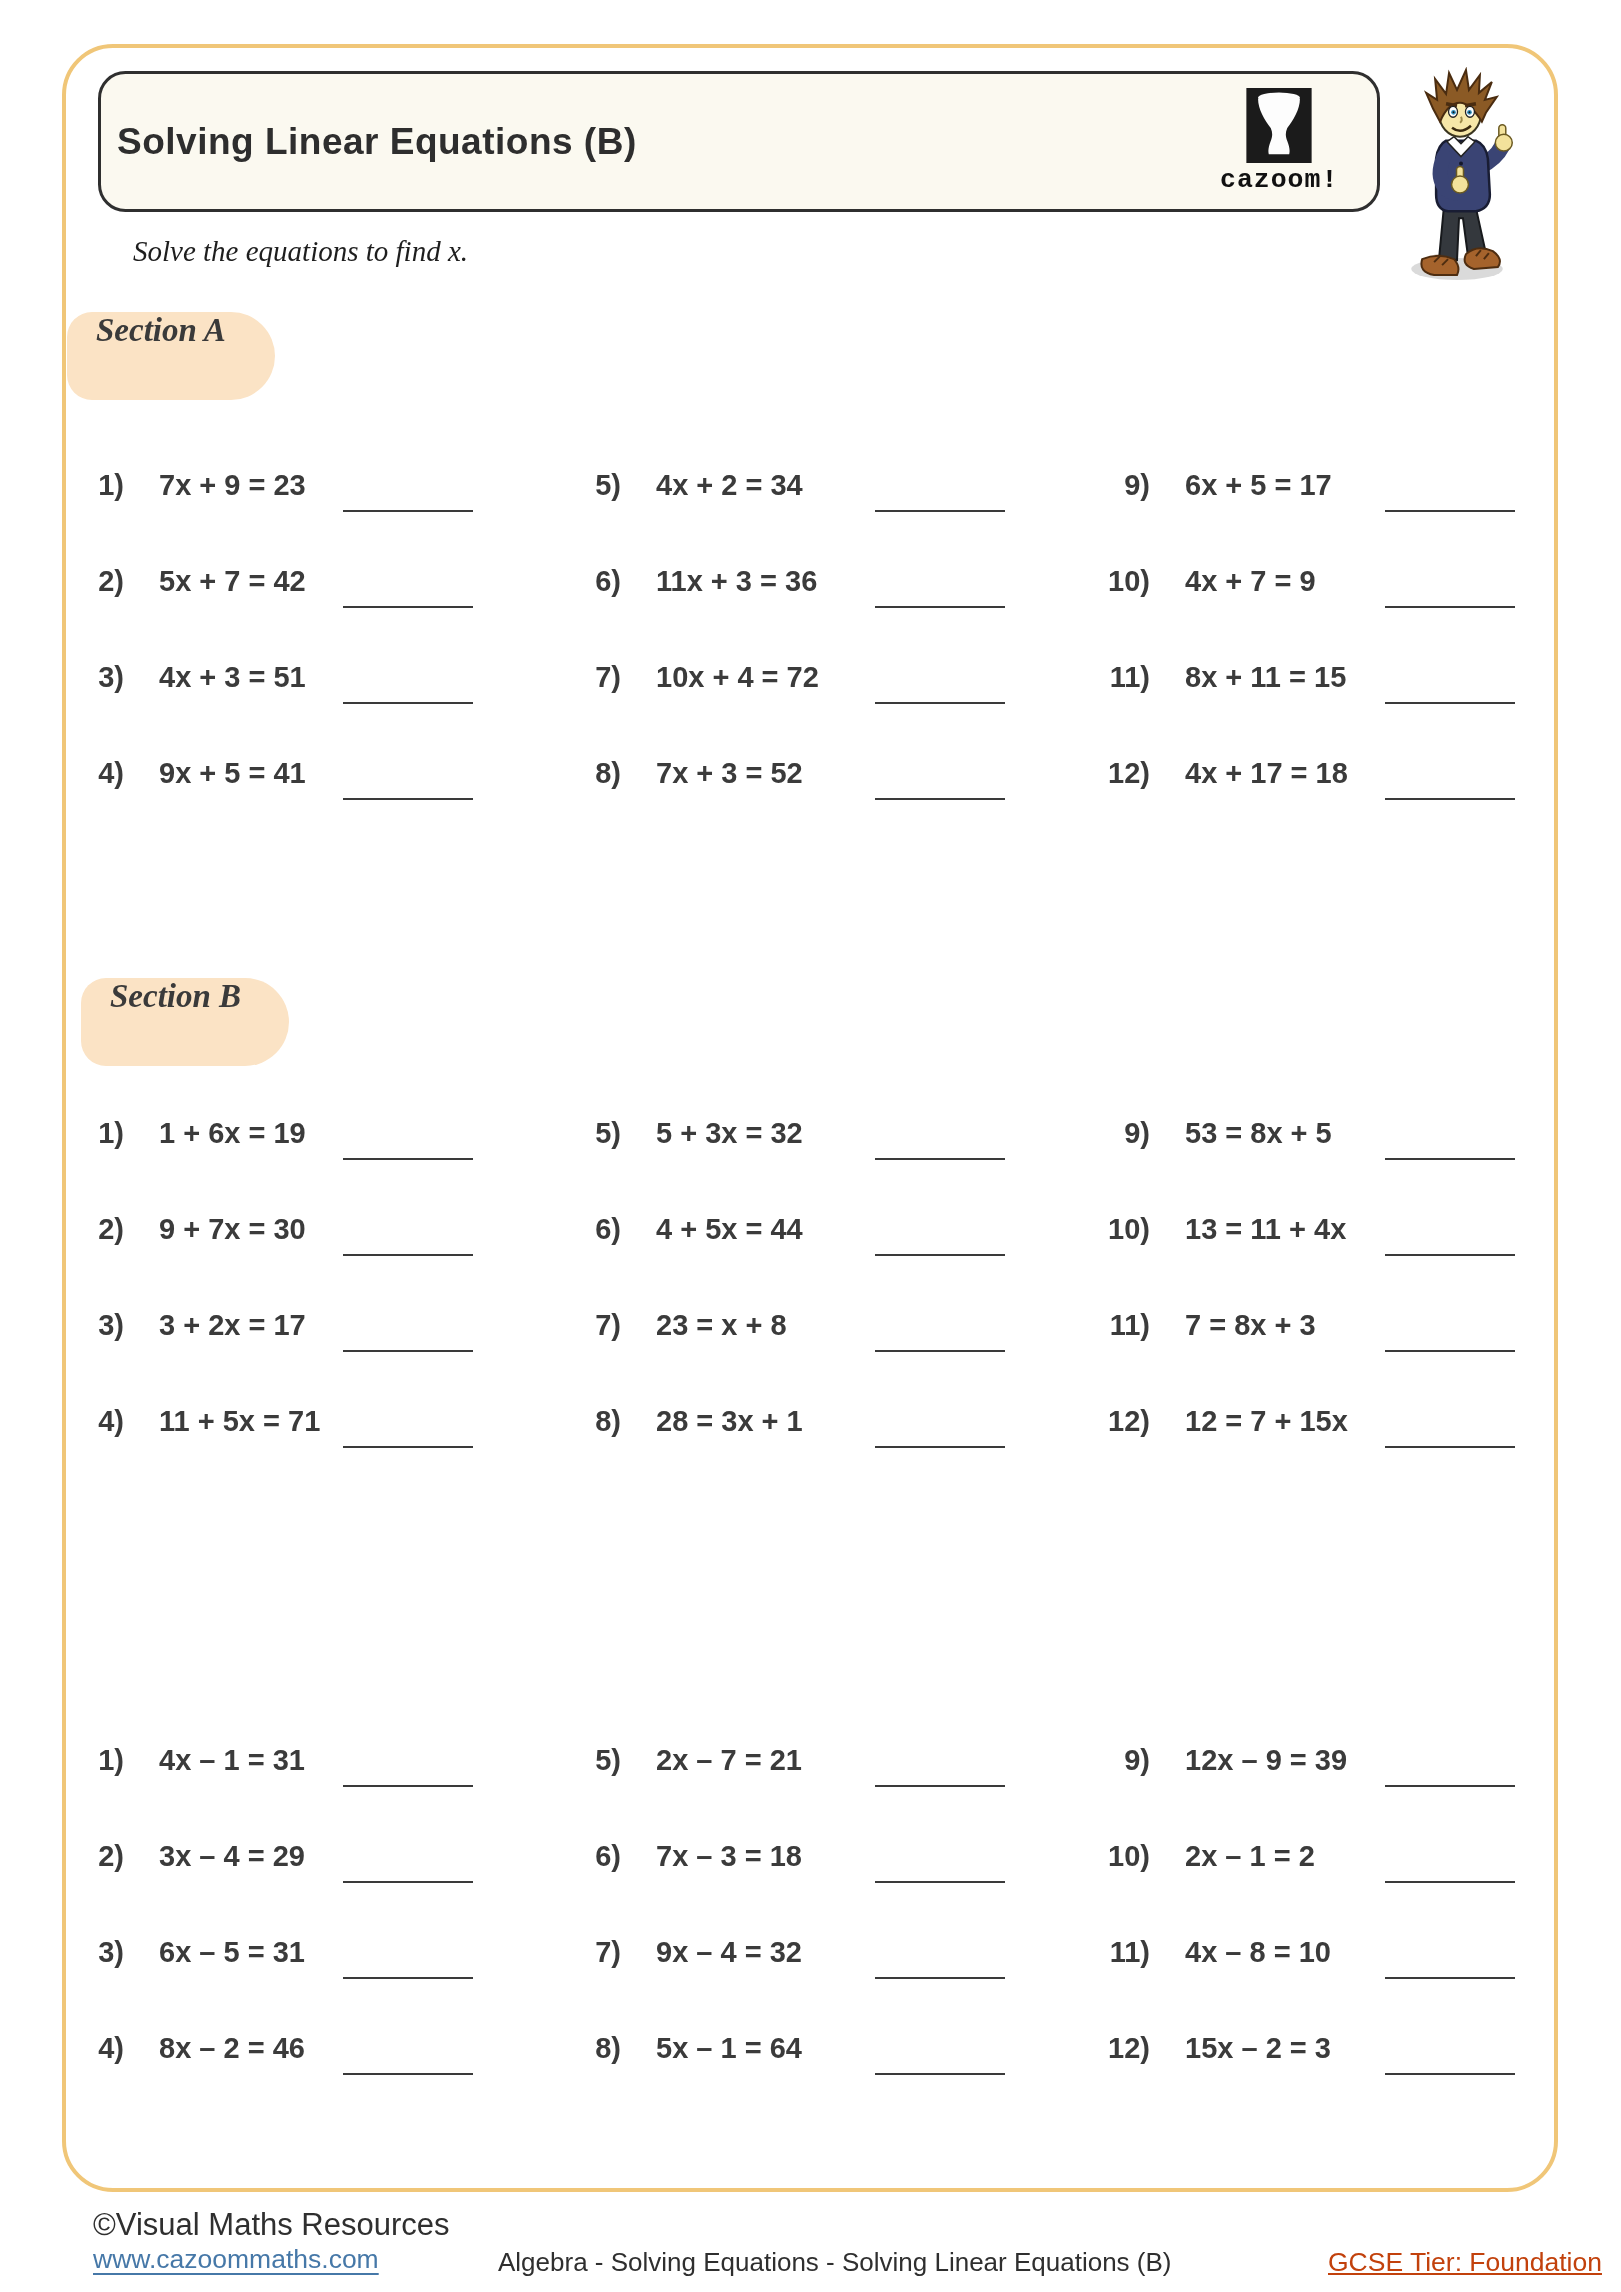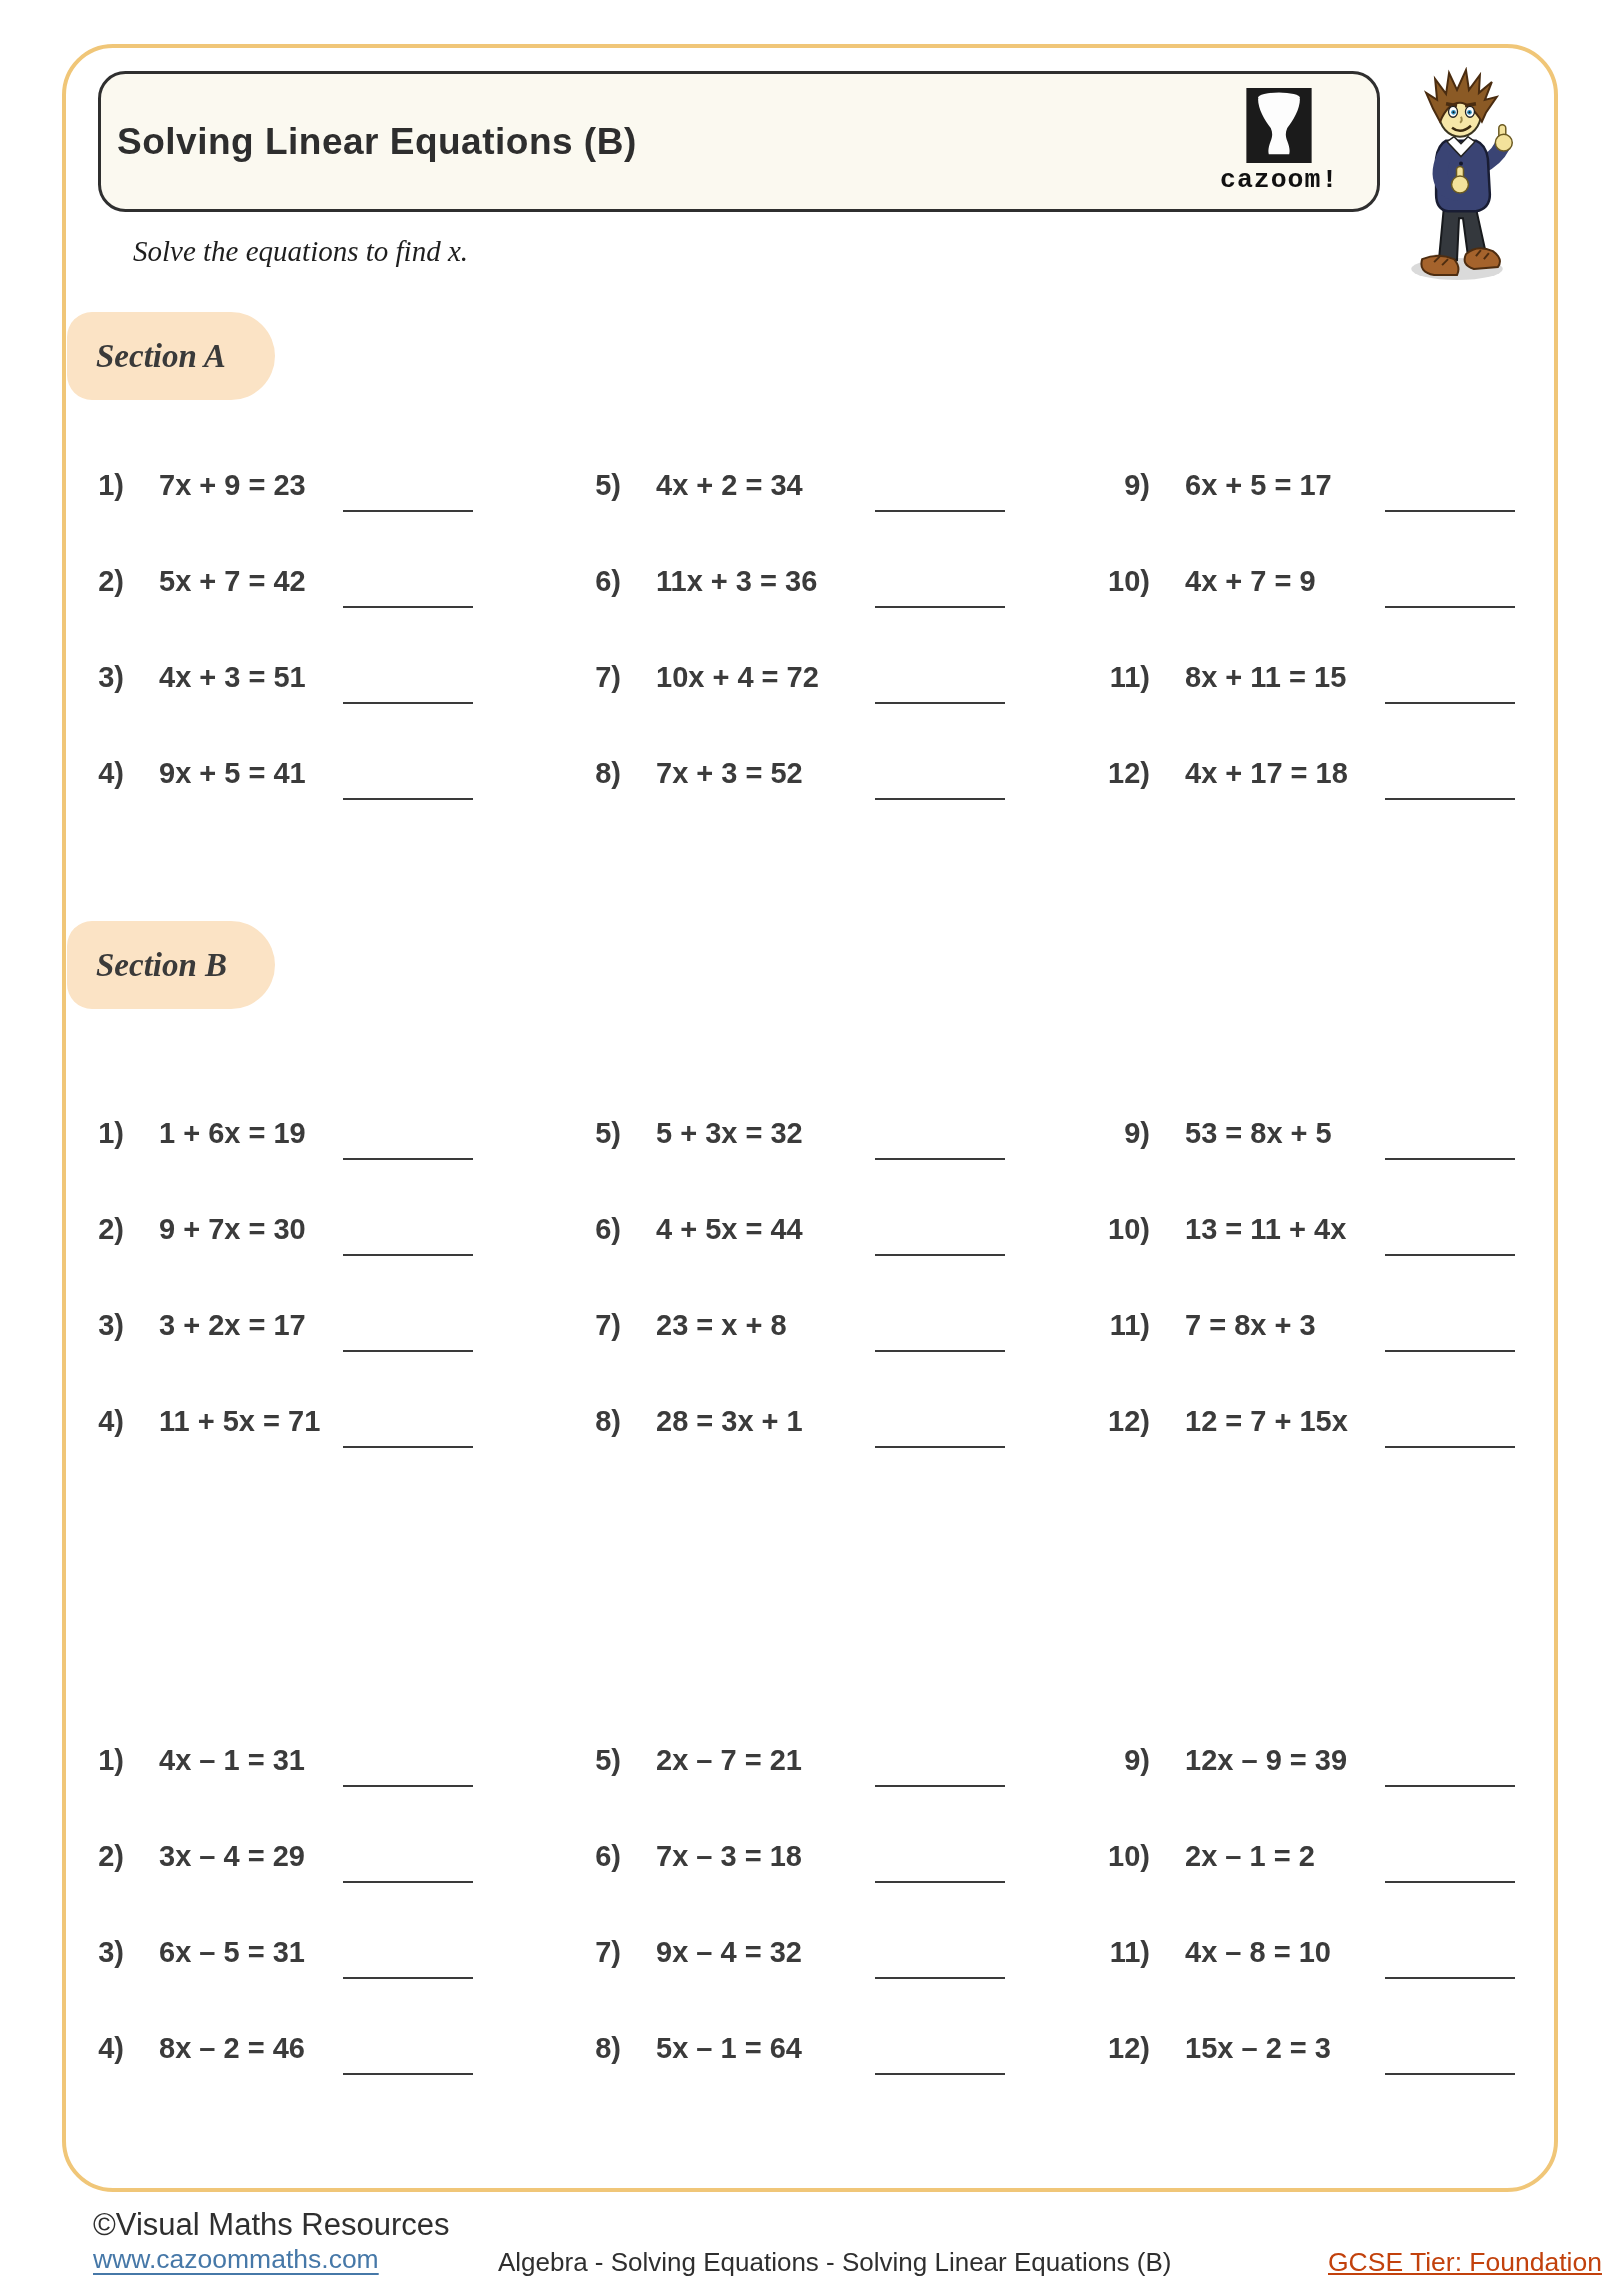--- a/index.html
+++ b/index.html
@@ -27,27 +27,27 @@
     font-weight:bold; font-size:26.5px; color:#111; letter-spacing:1px;
   }
   .mascot { position:absolute; left:1400px; top:67px; width:120px; height:216px; }
   .instruction {
     position:absolute; left:133px; top:235px;
     font-family:"Liberation Serif", serif; font-style:italic;
     font-size:29px; color:#1e1e1e;
   }
   .badge {
     position:absolute; left:67px; width:208px; height:88px; background:#FBE3C5;
-    border-radius:25.5px 45px 45px 25.5px; display:flex; align-items:center;
+    border-radius:25.5px 45px 45px 25.5px; display:flex; 
   }
   .badge span {
     margin-left:29px; font-family:"Liberation Serif", serif; font-weight:bold;
     font-style:italic; font-size:33px; color:#3A3A3A;
   }
-  .badge-a { top:312px; } .badge-b { top:921px; } .badge-c { top:1601px; }
+  .badge-a { top:312px; } .badge-b { top:978px;margin-left:14px; } .badge-c { top:1601px; }
   .col { position:absolute; width:490px; }
   .col1 { left:69px; } .col2 { left:566px; } .col3 { left:1095px; }
   .top-a { top:437px; } .top-b { top:1085px; } .top-c { top:1712px; }
   .item {
     position:relative; height:96px; display:flex; align-items:center;
     font-size:29px; font-weight:bold; color:#3B3B3B;
   }
   .num { display:inline-block; width:55px; text-align:right; white-space:nowrap; }
   .eq { margin-left:35px; white-space:nowrap; }
   .blank {

